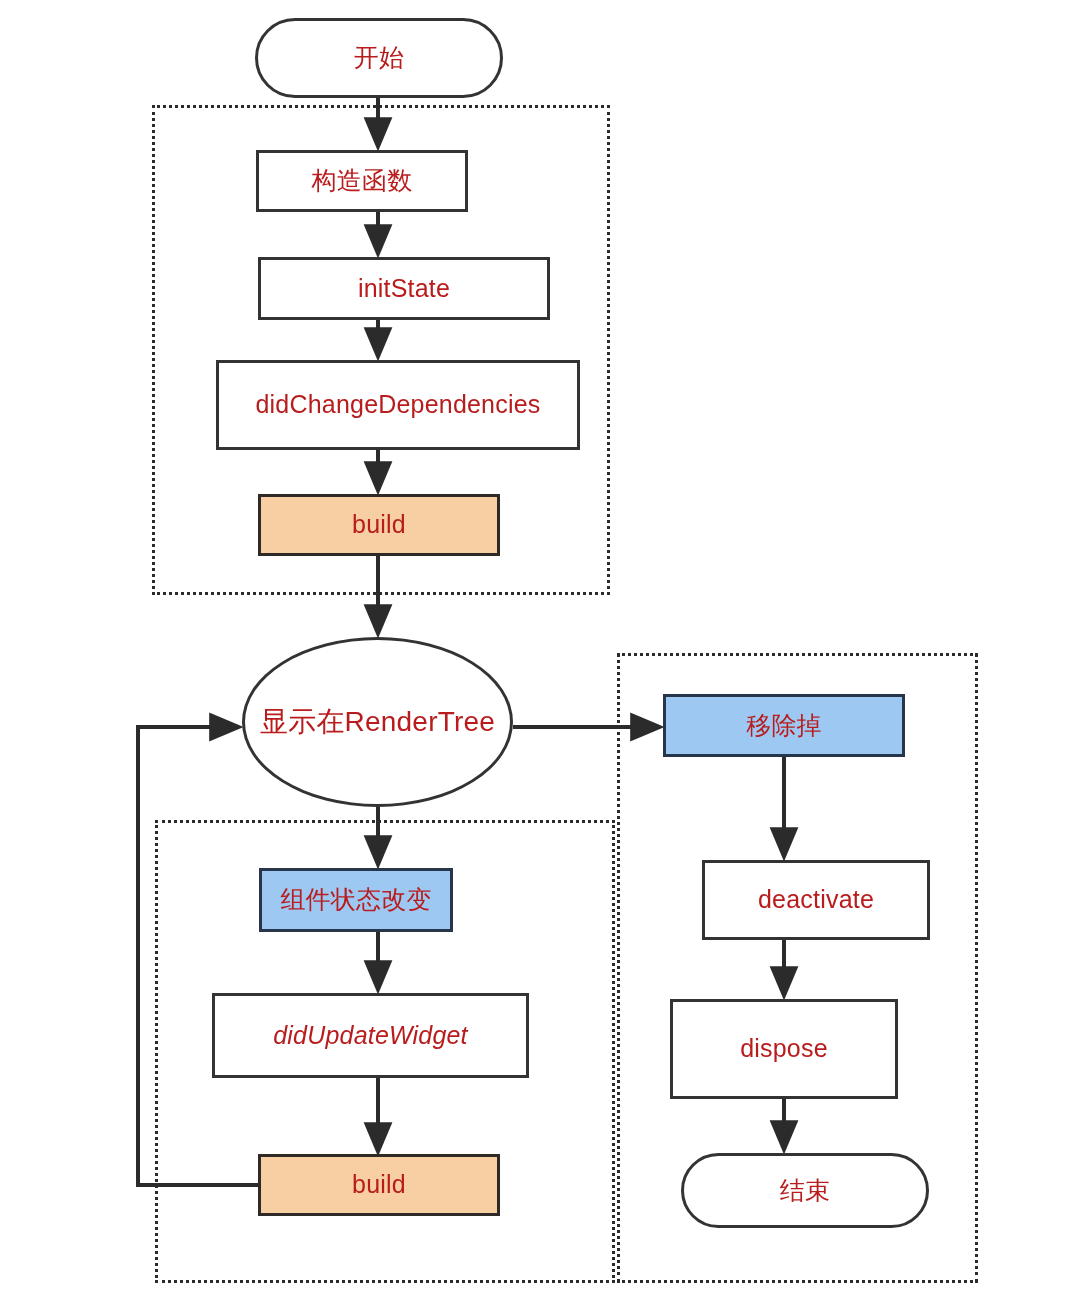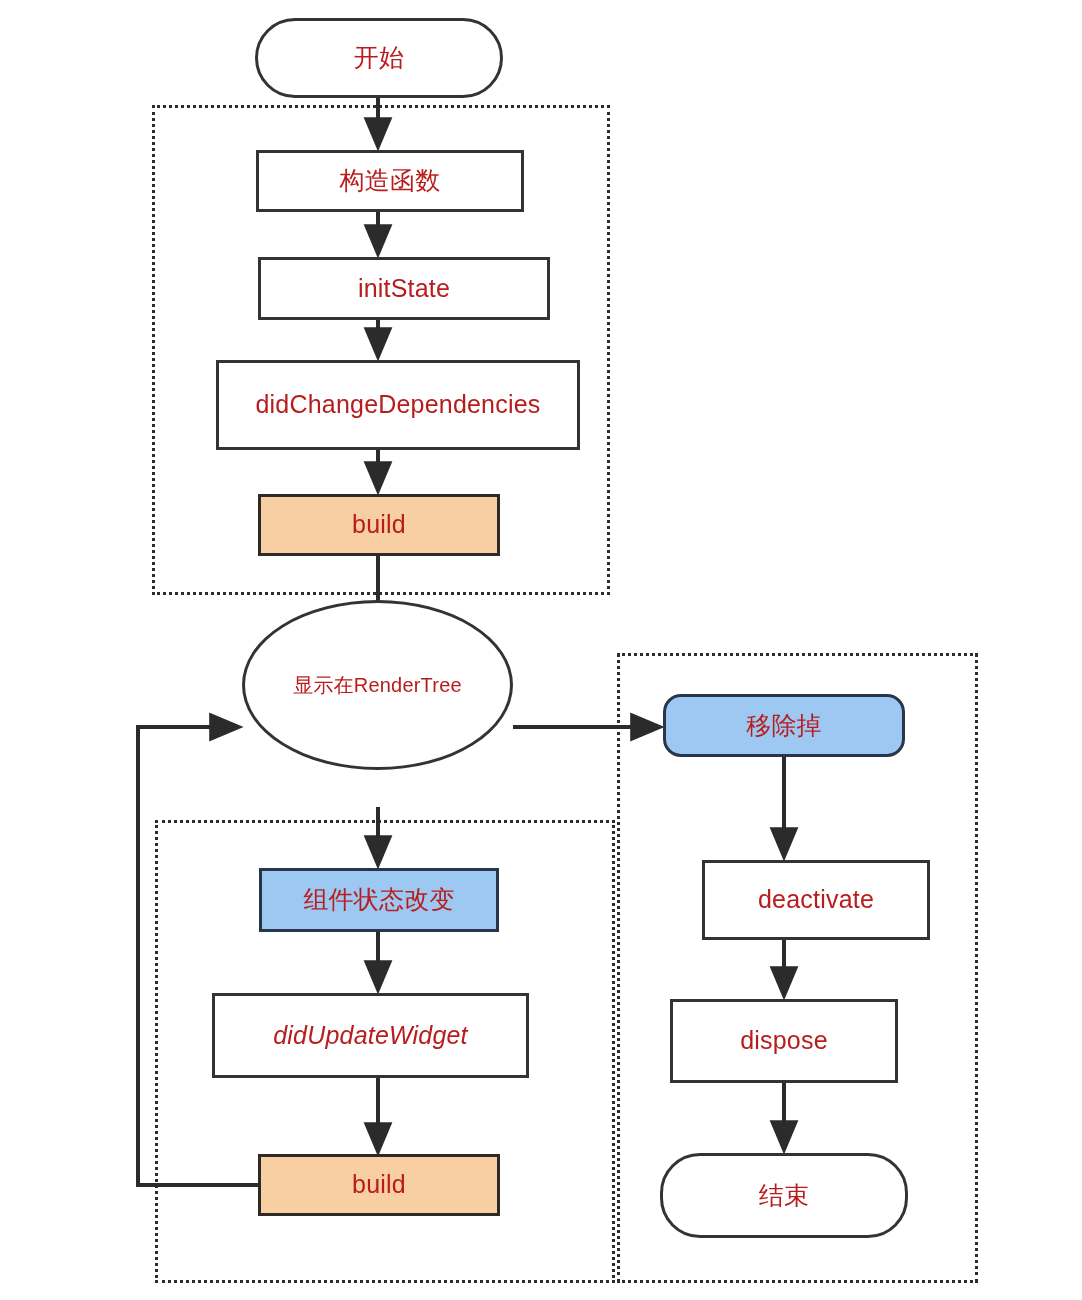--- a/index.html
+++ b/index.html
@@ -91,37 +91,37 @@
       <line x1="513" y1="727" x2="659" y2="727"></line>
       <line x1="784" y1="757" x2="784" y2="856"></line>
       <line x1="784" y1="940" x2="784" y2="995"></line>
       <line x1="784" y1="1083" x2="784" y2="1149"></line>
       <polyline points="258,1185 138,1185 138,727 238,727"></polyline>
     </g>
   </svg>
 
   <div class="node terminator" style="left:255px; top:18px; width:248px; height:80px;">开始</div>
 
-  <div class="node rect" style="left:256px; top:150px; width:268px; height:62px;">构造函数</div>
+  <div class="node rect" style="left:256px; top:150px; width:212px; height:62px;">构造函数</div>
 
   <div class="node rect" style="left:258px; top:257px; width:292px; height:63px;">initState</div>
 
   <div class="node rect" style="left:196px; top:360px; width:364px; height:90px;margin-left:20px;">didChangeDependencies</div>
 
   <div class="node rect accent-orange" style="left:258px; top:494px; width:242px; height:62px;">build</div>
 
-  <div class="node ellipse" style="left:242px; top:600px; width:271px; height:170px; font-size:20px;">显示在RenderTree</div>
+  <div class="node ellipse" style="left:242px; top:637px; width:271px; height:170px; font-size:28px;">显示在RenderTree</div>
 
-  <div class="node rect accent-blue" style="left:259px; top:868px; width:240px; height:64px;">组件状态改变</div>
+  <div class="node rect accent-blue" style="left:259px; top:868px; width:194px; height:64px;">组件状态改变</div>
 
   <div class="node rect" style="left:212px; top:993px; width:317px; height:85px;font-style:italic;">didUpdateWidget</div>
 
   <div class="node rect accent-orange" style="left:258px; top:1154px; width:242px; height:62px;">build</div>
 
-  <div class="node rect accent-blue" style="left:663px; top:694px; width:242px; height:63px;border-radius:18px;">移除掉</div>
+  <div class="node rect accent-blue" style="left:663px; top:694px; width:242px; height:63px;">移除掉</div>
 
   <div class="node rect" style="left:702px; top:860px; width:228px; height:80px;">deactivate</div>
 
-  <div class="node rect" style="left:670px; top:999px; width:228px; height:84px;">dispose</div>
+  <div class="node rect" style="left:670px; top:999px; width:228px; height:100px;">dispose</div>
 
-  <div class="node terminator" style="left:660px; top:1153px; width:248px; height:85px;">结束</div>
+  <div class="node terminator" style="left:681px; top:1153px; width:248px; height:75px;">结束</div>
 
 </div>
 
 </body></html>

